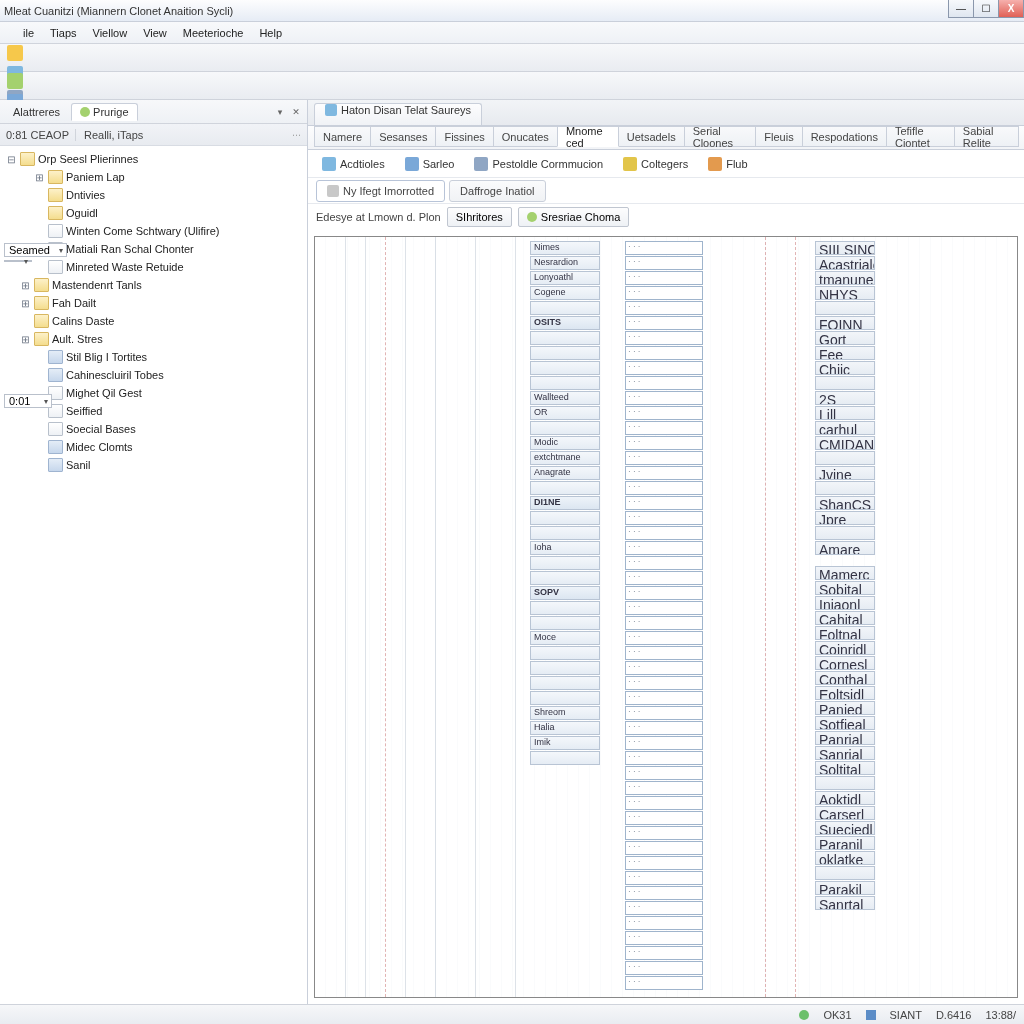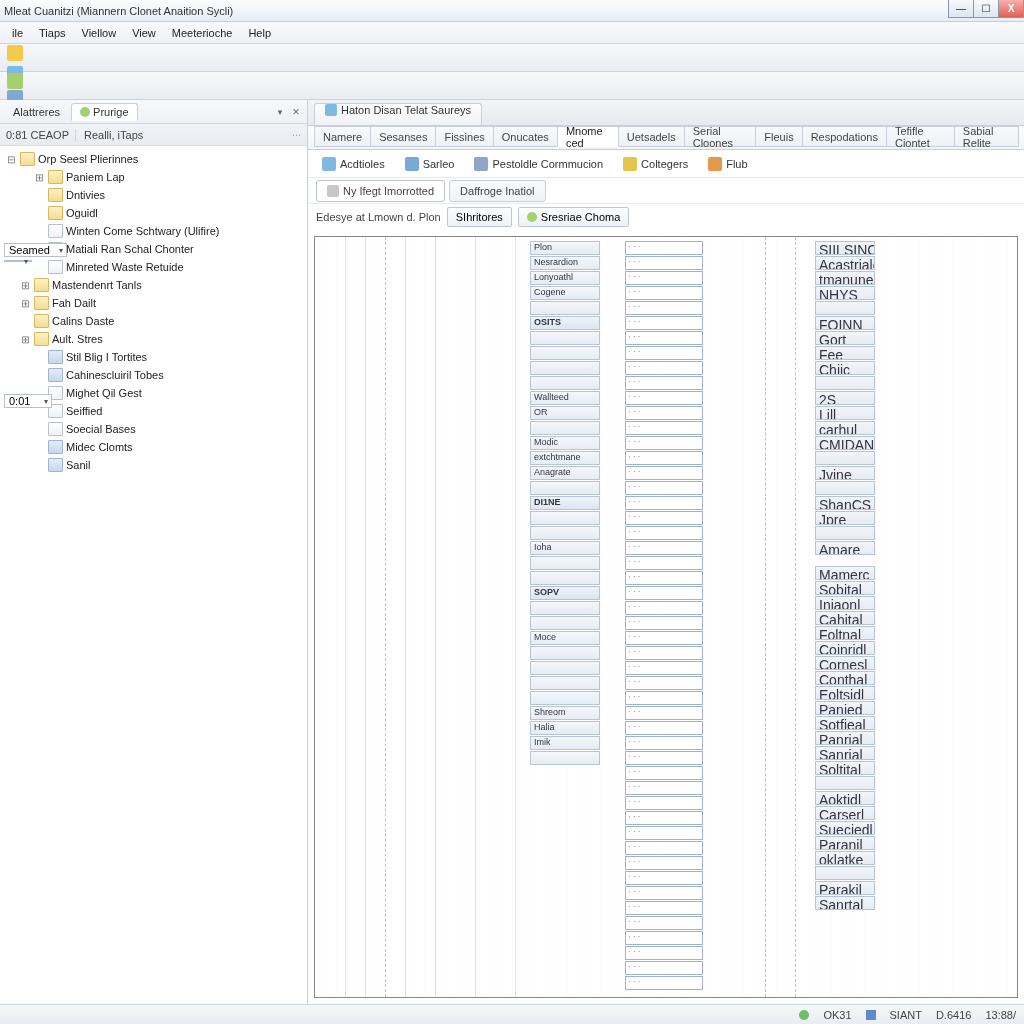--- a/index.html
+++ b/index.html
@@ -6,21 +6,21 @@
 body { width: 1024px; height: 1024px; background: #fff; overflow: hidden; position: relative; }
 
 
 .titlebar { height: 22px; background: linear-gradient(#fdfdfe,#e6ecf5); border-bottom: 1px solid #c9cfda; display: flex; align-items: center; padding: 0 4px; position: relative; }
 .titlebar .tcap { font-weight: 400; color: #333; }
 .winbtns { position: absolute; right: 0; top: 0; display: flex; }
 .winbtn { width: 26px; height: 18px; border: 1px solid #8a97ac; border-top: none; background: linear-gradient(#f7f9fc,#dfe6f0); margin-left: -1px; display: flex; align-items: center; justify-content: center; font-size: 10px; color: #222; }
 .winbtn.red { background: linear-gradient(#f6b0ad,#e06055); color: #fff; font-weight: bold; }
 
 
-.menubar { height: 22px; background: linear-gradient(#f8f9fb,#eef1f6); border-bottom: 1px solid #d0d4dc; display: flex; align-items: center; padding: 0 4px; }
+.menubar { height: 22px; background: linear-gradient(#f8f9fb,#eef1f6); border-bottom: 1px solid #d0d4dc; display: flex; align-items: center; padding: 0 15px; }
 .menubar span { padding: 2px 8px; color: #222; cursor: default; }
 
 
 .toolbar { height: 28px; background: linear-gradient(#f7f8fa,#e9ecf1); border-bottom: 1px solid #cfd3db; display: flex; align-items: flex-start; padding: 0 4px; gap: 3px; flex-direction: column; }
 .tbtn { width: 22px; height: 22px; border: 1px solid transparent; border-radius: 2px; display: flex; align-items: center; justify-content: center; }
 .tsep { width: 1px; height: 20px; background: #cfd3db; margin: 0 2px; }
 .tdrop { height: 20px; border: 1px solid #b9c0cb; background: #fff; padding: 0 16px 0 4px; position: relative; min-width: 58px; display: flex; align-items: center; }
 .tdrop::after { content: "▾"; position: absolute; right: 3px; font-size: 8px; color: #555; }
 
 
@@ -407,21 +407,21 @@
           <div class="vband g" style="left: 30px;"></div>
           <div class="vband g" style="left: 50px;"></div>
           <div class="vband g" style="left: 90px;"></div>
           <div class="vband g" style="left: 120px;"></div>
           <div class="vband g" style="left: 160px;"></div>
           <div class="vband g" style="left: 200px;"></div>
           <div class="vband dot" style="left: 70px;"></div>
           <div class="vband dot" style="left: 450px;"></div>
           <div class="vband dot" style="left: 480px;"></div>
           <div class="colblock lblcol" style="left: 215px;">
-            <div class="lblcell">Plon</div>
+            <div class="lblcell">Nimes</div>
             <div class="lblcell">Nesrardion</div>
             <div class="lblcell">Lonyoathl</div>
             <div class="lblcell">Cogene</div>
             <div class="lblcell"></div>
             <div class="lblcell bold">OSITS</div>
             <div class="lblcell"></div>
             <div class="lblcell"></div>
             <div class="lblcell"></div>
             <div class="lblcell"></div>
             <div class="lblcell">Wallteed</div>

